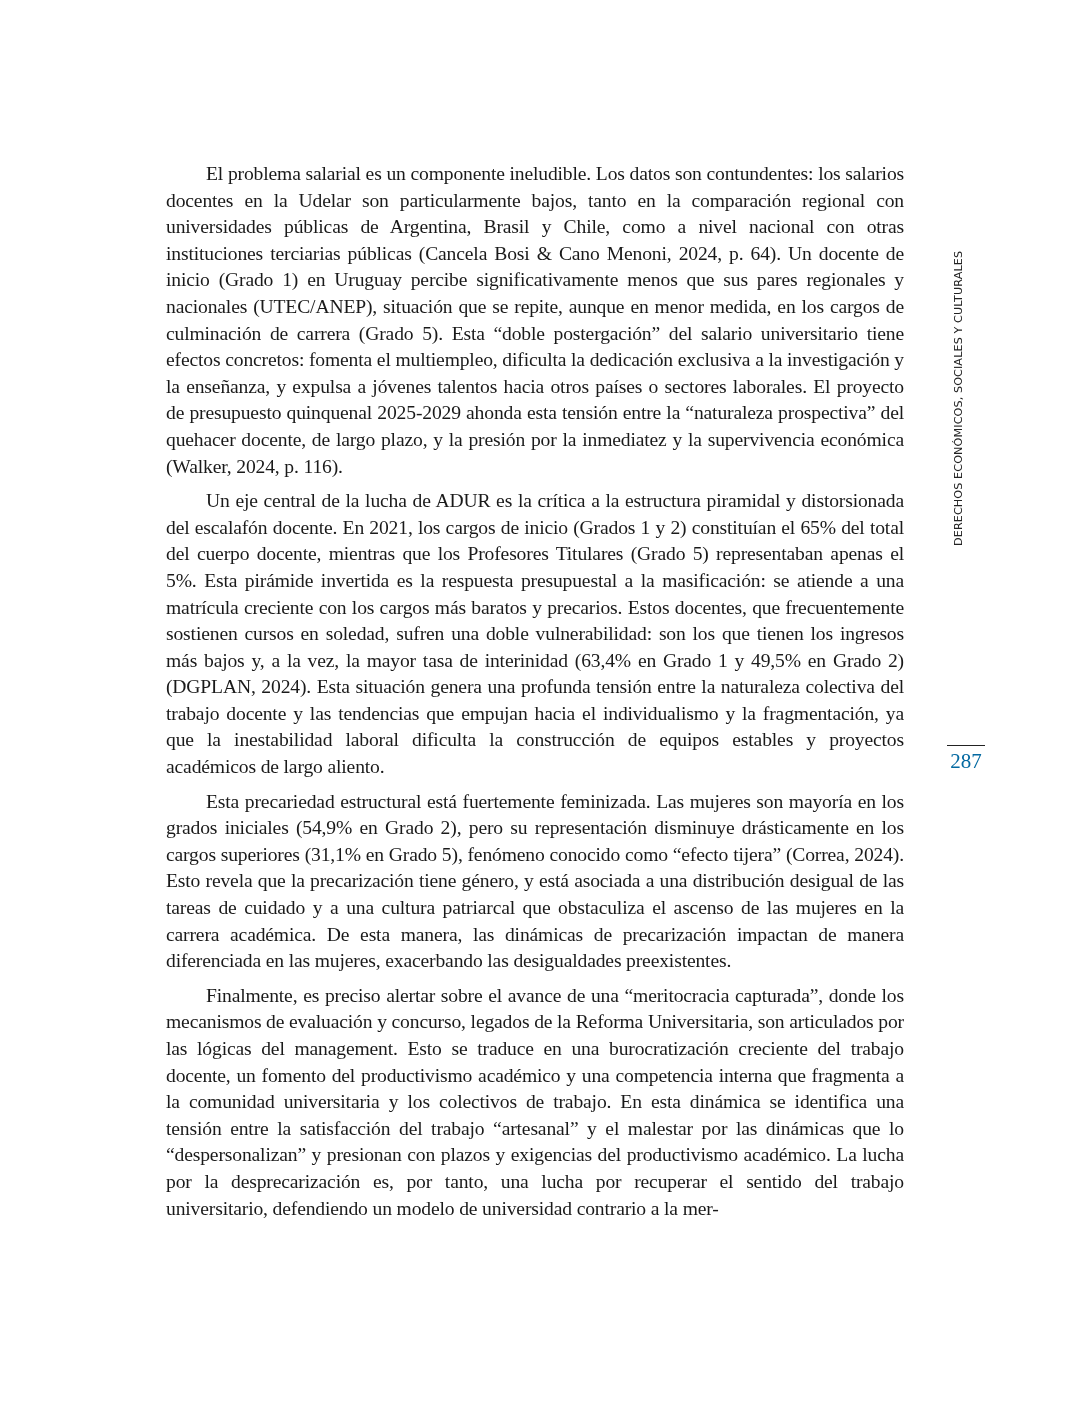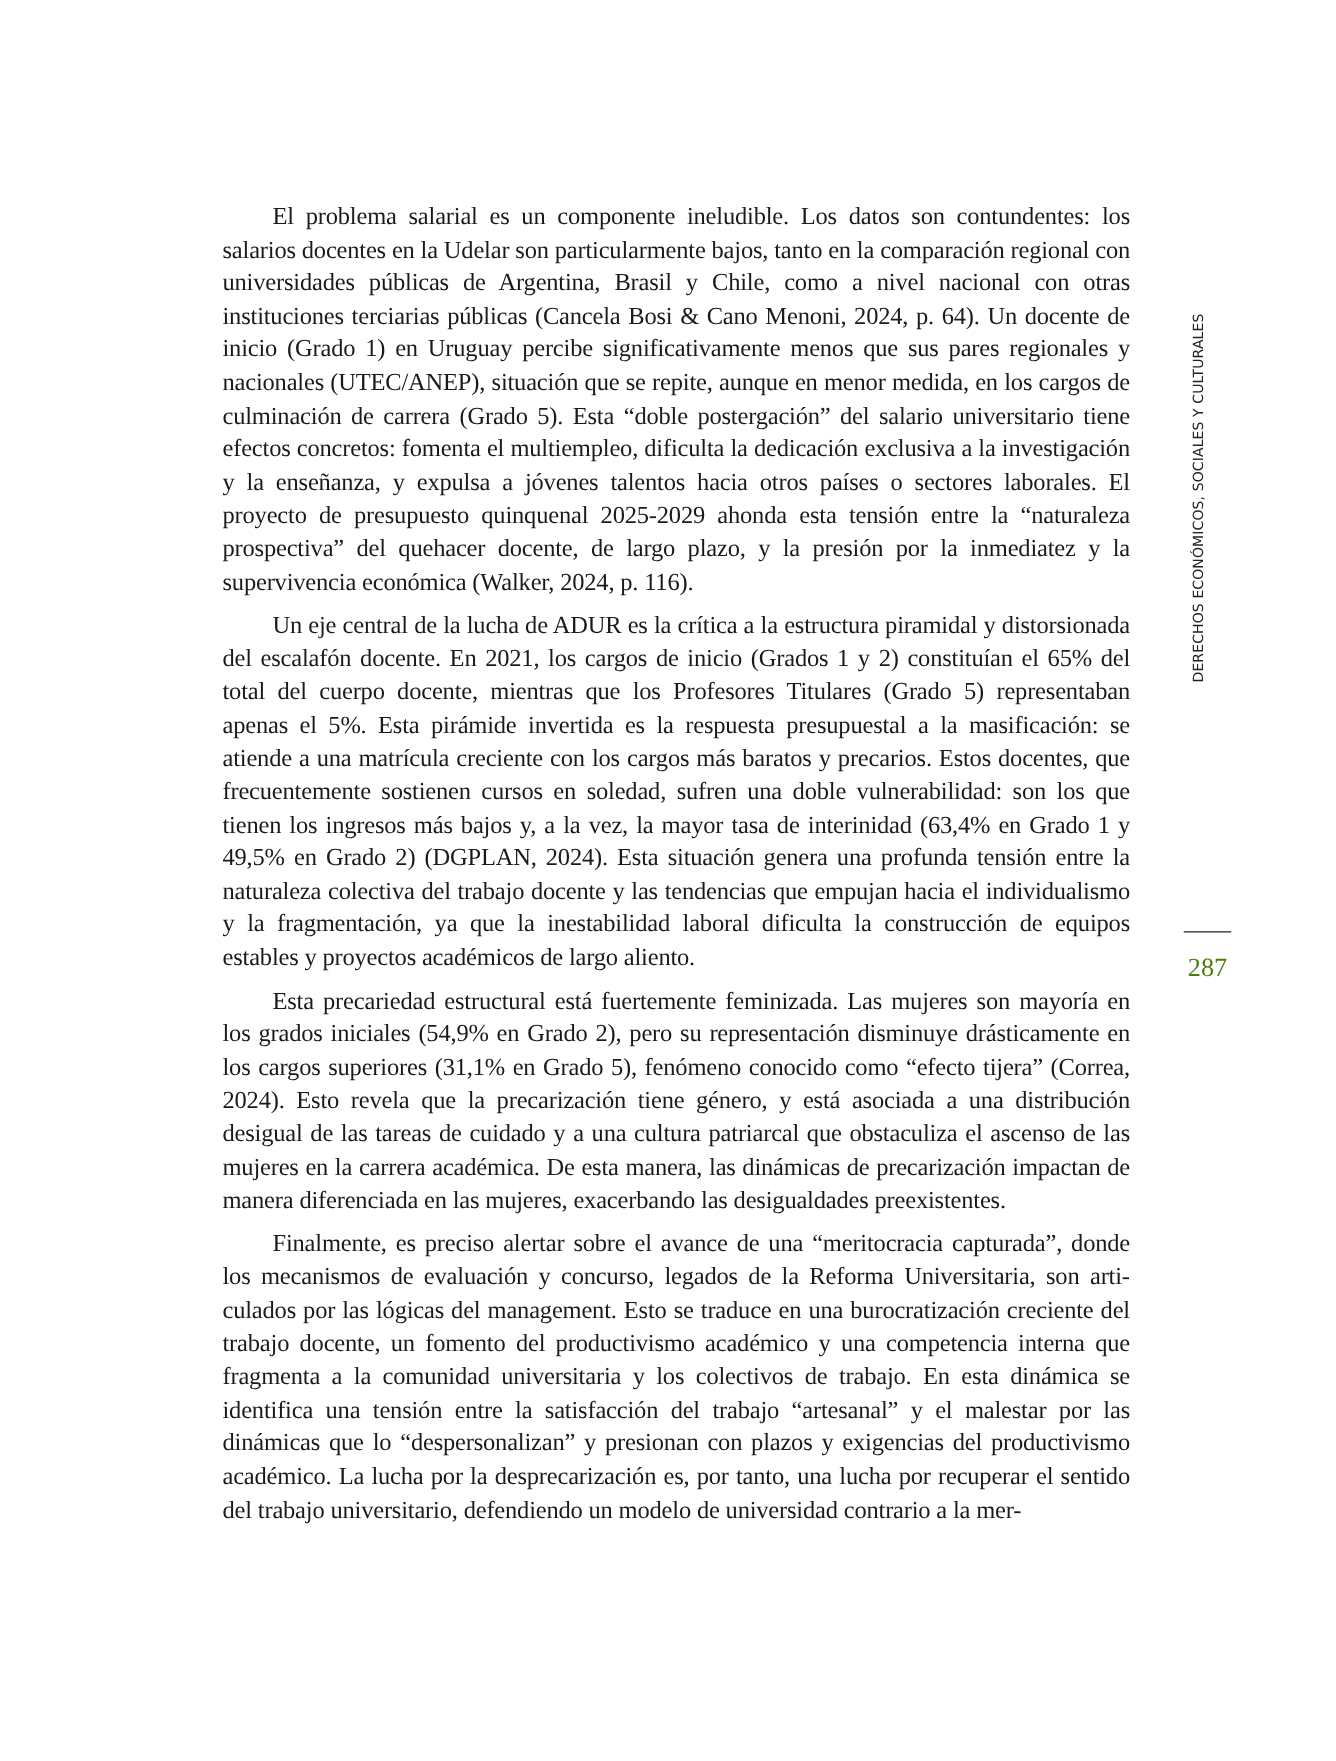--- a/index.html
+++ b/index.html
@@ -26,21 +26,21 @@
       top: 161px;
       width: 738px;
       font-family: "Liberation Serif", "DejaVu Serif", serif;
       font-size: 19.6px;
       line-height: 26.6px;
       text-align: justify;
       hyphens: manual;
       letter-spacing: -0.15px;
     }
     .body-text p {
-      margin: 0 0 8px 12px;
+      margin: 0 0 8px 0;
       text-indent: 40px;
       font-family: Liberation Serif, serif;
     }
     .running-head {
       position: absolute;
       left: 952px;
       top: 230px;
       width: 22px;
       height: 336px;
       writing-mode: vertical-rl;
@@ -51,26 +51,26 @@
       text-align: center;
       white-space: nowrap;
       color: #222;
     }
     .folio {
       position: absolute;
       left: 947px;
       top: 745px;
       width: 38px;
       border-top: 1.3px solid #222;
-      padding-top: 17px;
+      padding-top: 4px;
       font-family: "Liberation Serif", "DejaVu Serif", serif;
       font-size: 21px;
       line-height: 22px;
       text-align: center;
-      color: #4d7c0f;
+      color: #0369a1;
     }
   </style>
 </head>
 <body>
 
 <div class="page">
 
   <div class="body-text">
     <p>El problema salarial es un componente ineludible. Los datos son contundentes: los salarios docentes en la Udelar son particularmente bajos, tanto en la comparación regional con universidades públicas de Argentina, Brasil y Chile, como a nivel nacional con otras instituciones terciarias públicas (Cancela Bosi &amp; Cano Menoni, 2024, p. 64). Un docente de inicio (Grado 1) en Uruguay percibe significativamente menos que sus pares regionales y nacionales (UTEC/ANEP), situación que se repite, aunque en menor medida, en los cargos de culminación de carrera (Grado 5). Esta “doble postergación” del salario univer­sitario tiene efectos concretos: fomenta el multiempleo, dificulta la dedicación exclusiva a la investigación y la enseñanza, y expulsa a jóvenes talentos hacia otros países o sectores laborales. El proyecto de presupuesto quinquenal 2025-2029 ahonda esta tensión entre la “naturaleza prospectiva” del quehacer docente, de largo plazo, y la presión por la inmedia­tez y la supervivencia económica (Walker, 2024, p. 116).</p>
     <p>Un eje central de la lucha de ADUR es la crítica a la estructura piramidal y distorsio­nada del escalafón docente. En 2021, los cargos de inicio (Grados 1 y 2) constituían el 65% del total del cuerpo docente, mientras que los Profesores Titulares (Grado 5) representa­ban apenas el 5%. Esta pirámide invertida es la respuesta presupuestal a la masificación: se atiende a una matrícula creciente con los cargos más baratos y precarios. Estos docentes, que frecuentemente sostienen cursos en soledad, sufren una doble vulnerabilidad: son los que tienen los ingresos más bajos y, a la vez, la mayor tasa de interinidad (63,4% en Grado 1 y 49,5% en Grado 2) (DGPLAN, 2024). Esta situación genera una profunda tensión entre la naturaleza colectiva del trabajo docente y las tendencias que empujan hacia el indi­vidualismo y la fragmentación, ya que la inestabilidad laboral dificulta la construcción de equipos estables y proyectos académicos de largo aliento.</p>

